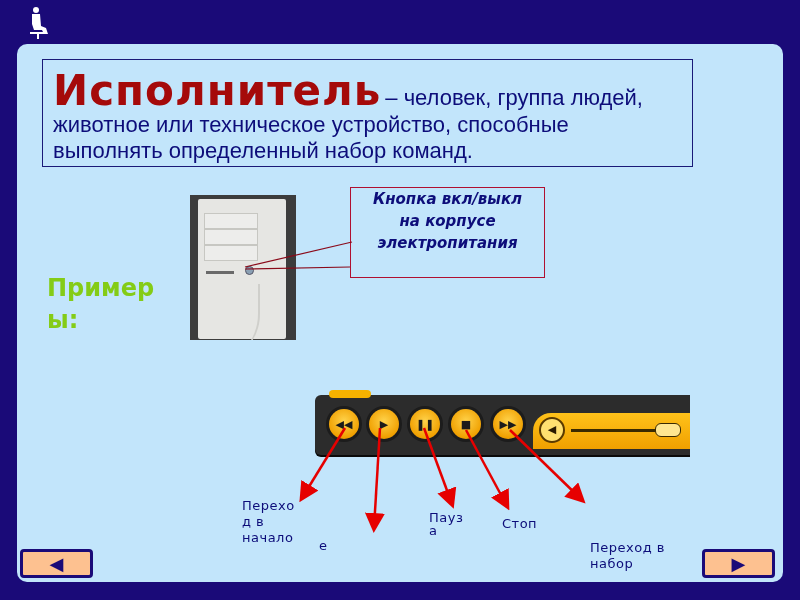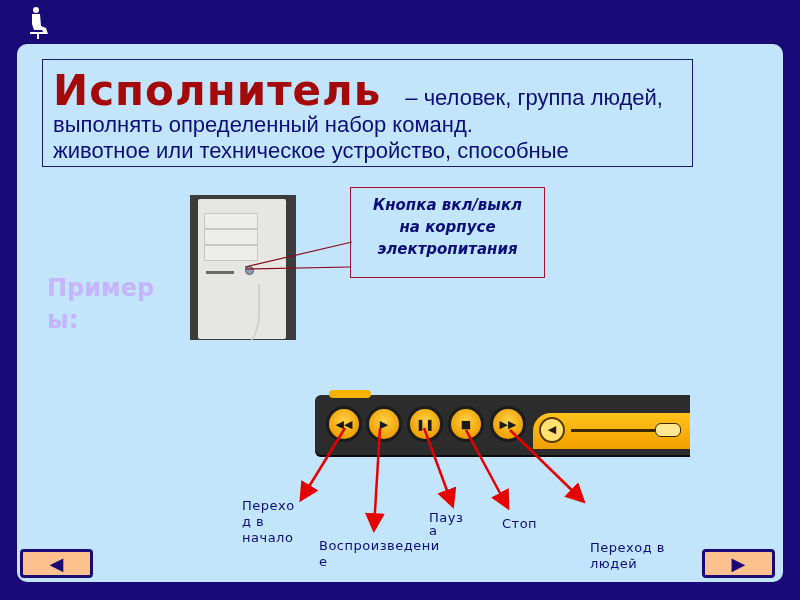--- a/index.html
+++ b/index.html
@@ -3,29 +3,29 @@
 <meta charset="utf-8">
 <style>
   html,body{margin:0;padding:0;}
   body{width:800px;height:600px;background:#1a0a78;position:relative;overflow:hidden;font-family:"DejaVu Sans","Liberation Sans",sans-serif;}
   .panel{position:absolute;left:17px;top:44px;width:766px;height:538px;background:#c2e5fb;border-radius:10px;}
   .logo{position:absolute;left:26px;top:6px;width:24px;height:34px;}
   .defbox{position:absolute;left:42px;top:59px;width:651px;height:108px;border:1px solid #1a1a78;box-sizing:border-box;padding:6px 10px;}
   .term{font-family:"DejaVu Sans",sans-serif;font-weight:bold;font-size:42px;color:#a50a0a;letter-spacing:1px;}
   .def{font-family:"Liberation Sans",sans-serif;font-size:22px;color:#0d0d7a;line-height:26px;}
   .line1{display:flex;align-items:baseline;height:46px;}
-  .line1 .def{margin-left:24px;}
-  .examples{position:absolute;left:47px;top:272px;width:130px;font-weight:bold;font-size:24px;color:#c4b5fd;line-height:32px;}
+  .line1 .def{margin-left:4px;}
+  .examples{position:absolute;left:47px;top:272px;width:130px;font-weight:bold;font-size:24px;color:#84cc16;line-height:32px;}
   .pc{position:absolute;left:190px;top:195px;width:106px;height:145px;background:#3c3c3c;overflow:hidden;}
   .pc .body{position:absolute;left:8px;top:4px;width:88px;height:140px;background:#e6e6e3;border-radius:2px;}
   .pc .bay{position:absolute;left:6px;height:14px;width:52px;background:#ededeb;border:1px solid #c7c7c2;}
   .pc .fdd{position:absolute;left:8px;top:72px;width:28px;height:3px;background:#6a6a6a;}
   .pc .btn{position:absolute;left:47px;top:67px;width:7px;height:7px;border-radius:50%;background:#8aa0b4;border:1px solid #556;}
   .pc .curve{position:absolute;left:-20px;top:85px;width:80px;height:80px;border-right:2px solid #cfcfcb;border-radius:0 0 50px 0;}
-  .callout{position:absolute;left:350px;top:187px;width:195px;height:91px;border:1px solid #b01030;box-sizing:border-box;text-align:center;font-weight:bold;font-style:italic;font-size:15px;line-height:22px;color:#0d0d7a;padding-top:6px;}
+  .callout{position:absolute;left:350px;top:187px;width:195px;height:91px;border:1px solid #b01030;box-sizing:border-box;text-align:center;font-weight:bold;font-style:italic;font-size:15px;line-height:22px;color:#0d0d7a;}
   .player{position:absolute;left:315px;top:395px;width:375px;height:60px;background:#2c2c2c;border-radius:6px 0 0 6px;box-shadow:0 2px 0 #0a0a0a;}
   .player .tab{position:absolute;left:14px;top:-5px;width:42px;height:8px;background:#f6b200;border-radius:4px;}
   .pbtn{position:absolute;top:14px;width:30px;height:30px;border-radius:50%;background:radial-gradient(circle at 50% 40%,#ffd24a,#f0a000 70%,#b06a00);box-shadow:0 0 0 3px #1c1c1c;display:flex;align-items:center;justify-content:center;font-size:11px;color:#1a1a1a;font-weight:bold;}
   .vol{position:absolute;left:218px;top:18px;width:157px;height:36px;background:linear-gradient(#ffc21a,#f0a000);border-radius:18px 0 0 0;}
   .vol .spk{position:absolute;left:6px;top:4px;width:22px;height:22px;border-radius:50%;background:#ffe070;border:2px solid #5a3a00;font-size:11px;line-height:22px;text-align:center;color:#2a1a00;}
   .vol .track{position:absolute;left:38px;top:16px;width:108px;height:3px;background:#3a2a00;}
   .vol .knob{position:absolute;left:122px;top:10px;width:24px;height:12px;border-radius:6px;background:#ffe690;border:1px solid #3a2a00;}
   svg.arrows{position:absolute;left:0;top:0;}
   .lbl{position:absolute;font-family:"DejaVu Sans",sans-serif;font-size:13px;color:#0d0d7a;line-height:16px;letter-spacing:.5px;}
   .nav{position:absolute;top:549px;width:73px;height:29px;background:#fdc190;border:3px solid #1a0a78;border-radius:4px;box-sizing:border-box;display:flex;align-items:center;justify-content:center;cursor:pointer;}
@@ -42,22 +42,22 @@
   <path d="M6 8 L14 8 L15 20 L20 22 L22 28 L18 28 L16 24 L8 24 L6 18 Z" fill="#fff"></path>
   <rect x="4" y="26" width="16" height="2" fill="#fff"></rect>
   <rect x="11" y="27" width="2" height="6" fill="#fff"></rect>
 </svg>
 
 <div class="defbox">
   <div class="line1">
     <span class="term">Исполнитель</span>
     <span class="def">– человек, группа людей,</span>
   </div>
+  <div class="def">животное или техническое устройство, способные</div>
   <div class="def">выполнять определенный набор команд.</div>
-  <div class="def">животное или техническое устройство, способные</div>
 </div>
 
 <div class="examples">
   <div>Пример</div>
   <div>ы:</div>
 </div>
 
 <div class="pc">
   <div class="body">
     <div class="bay" style="top:14px"></div>
@@ -103,31 +103,30 @@
   <line x1="466" y1="430" x2="507" y2="506" stroke="#e60000" stroke-width="2.5" marker-end="url(#ah)"></line>
   <line x1="510" y1="430" x2="582" y2="500" stroke="#e60000" stroke-width="2.5" marker-end="url(#ah)"></line>
 </svg>
 
 <div class="lbl" style="left:242px;top:498px">
   <div>Перехо</div>
   <div>д в</div>
   <div>начало</div>
 </div>
 <div class="lbl" style="left:319px;top:538px">
-  <div>Воспроизведени</div>
   <div>е</div>
 </div>
 <div class="lbl" style="left:429px;top:511px;line-height:13px">
   <div>Пауз</div>
   <div>а</div>
 </div>
 <div class="lbl" style="left:502px;top:516px">Стоп</div>
 <div class="lbl" style="left:590px;top:540px">
   <div>Переход в</div>
-  <div>людей</div>
+  <div>набор</div>
 </div>
 
 <div class="nav" style="left:20px">
   <span class="tri">◀</span>
 </div>
 <div class="nav" style="left:702px">
   <span class="tri">▶</span>
 </div>
 
 <div class="pagenum">8 из 18</div>

